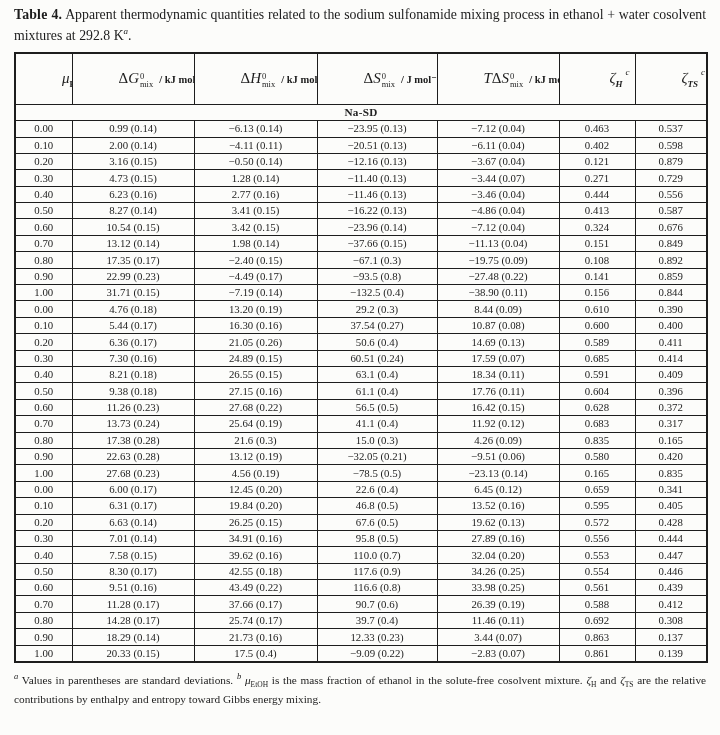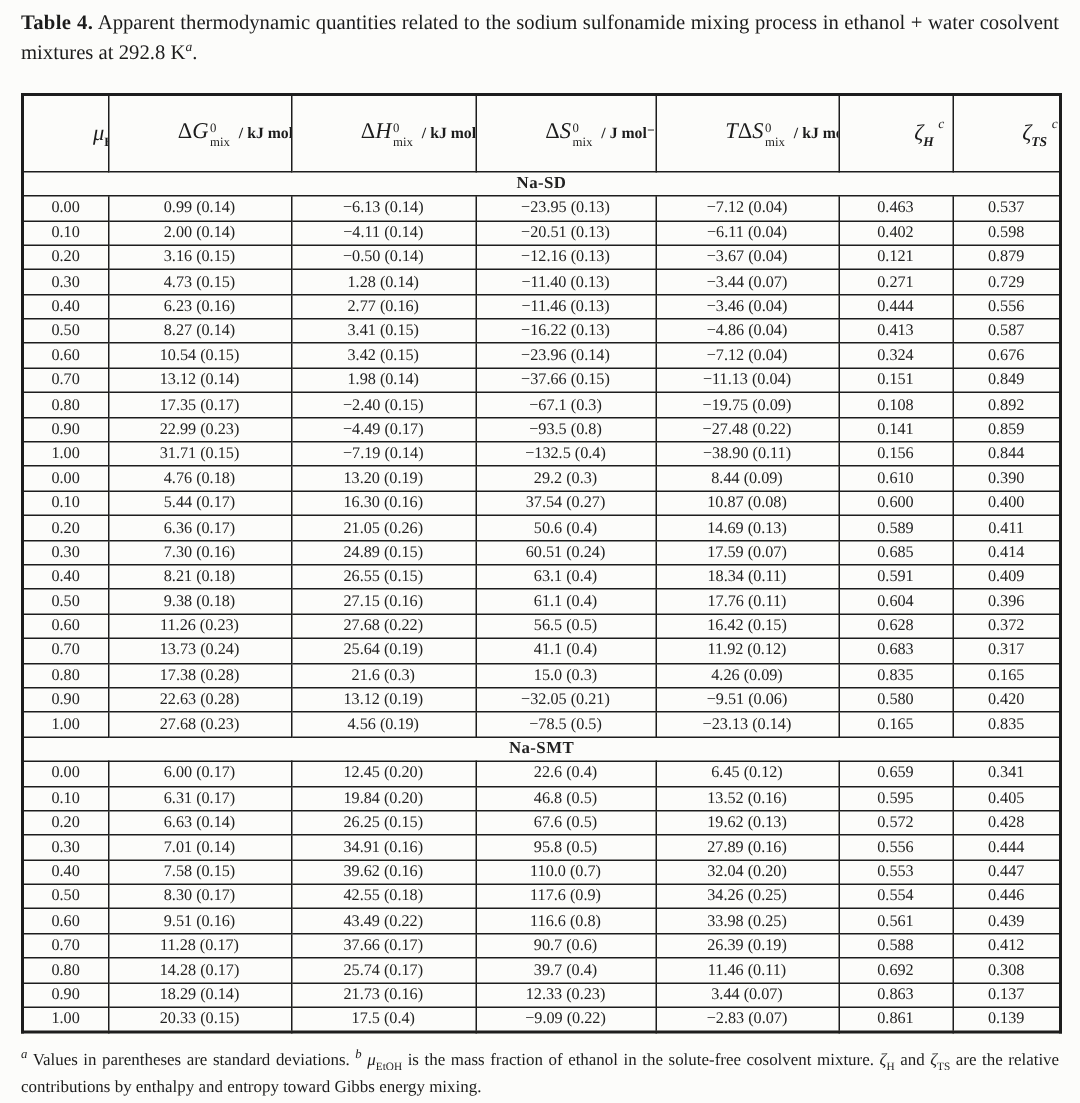--- a/index.html
+++ b/index.html
@@ -10,21 +10,21 @@
     width: 720px; height: 735px;
     box-sizing: border-box;
     padding: 5px 14px 0 14px;
     color: #1c1c1c;
     font-family: "Liberation Serif", "DejaVu Serif", serif;
   }
   .title {
     font-size: 13.8px;
     line-height: 1.42;
     text-align: justify;
-    margin: 0 0 17px 0;
+    margin: 0 0 7px 0;
   }
   .title b { letter-spacing: 0.2px; }
   .sup-it { font-style: italic; font-size: 9px; }
   table {
     width: 692px;
     table-layout: fixed;
     border-collapse: collapse;
     border: 2px solid #1d1d1d;
   }
   th, td {
@@ -136,21 +136,21 @@
         <td>0.99 (0.14)</td>
         <td>−6.13 (0.14)</td>
         <td>−23.95 (0.13)</td>
         <td>−7.12 (0.04)</td>
         <td>0.463</td>
         <td>0.537</td>
       </tr>
       <tr>
         <td>0.10</td>
         <td>2.00 (0.14)</td>
-        <td>−4.11 (0.14)</td>
+        <td>−4.11 (0.11)</td>
         <td>−20.51 (0.13)</td>
         <td>−6.11 (0.04)</td>
         <td>0.402</td>
         <td>0.598</td>
       </tr>
       <tr>
         <td>0.20</td>
         <td>3.16 (0.15)</td>
         <td>−0.50 (0.14)</td>
         <td>−12.16 (0.13)</td>
@@ -321,23 +321,20 @@
         <td>0.420</td>
       </tr>
       <tr>
         <td>1.00</td>
         <td>27.68 (0.23)</td>
         <td>4.56 (0.19)</td>
         <td>−78.5 (0.5)</td>
         <td>−23.13 (0.14)</td>
         <td>0.165</td>
         <td>0.835</td>
-      </tr>
-      <tr class="section-row">
-        <td colspan="7">Na-SMT</td>
       </tr>
       <tr>
         <td>0.00</td>
         <td>6.00 (0.17)</td>
         <td>12.45 (0.20)</td>
         <td>22.6 (0.4)</td>
         <td>6.45 (0.12)</td>
         <td>0.659</td>
         <td>0.341</td>
       </tr>

